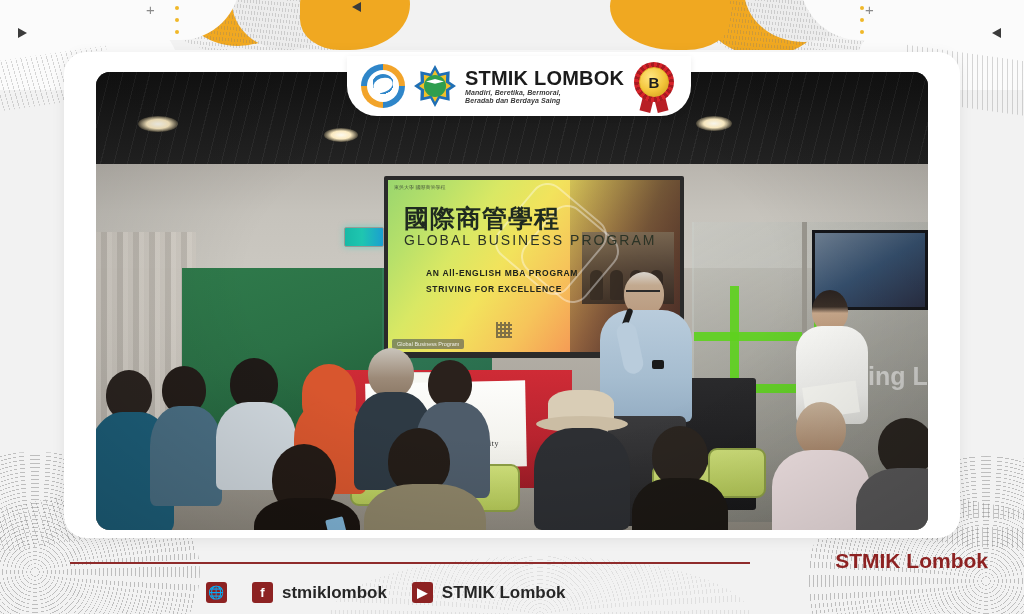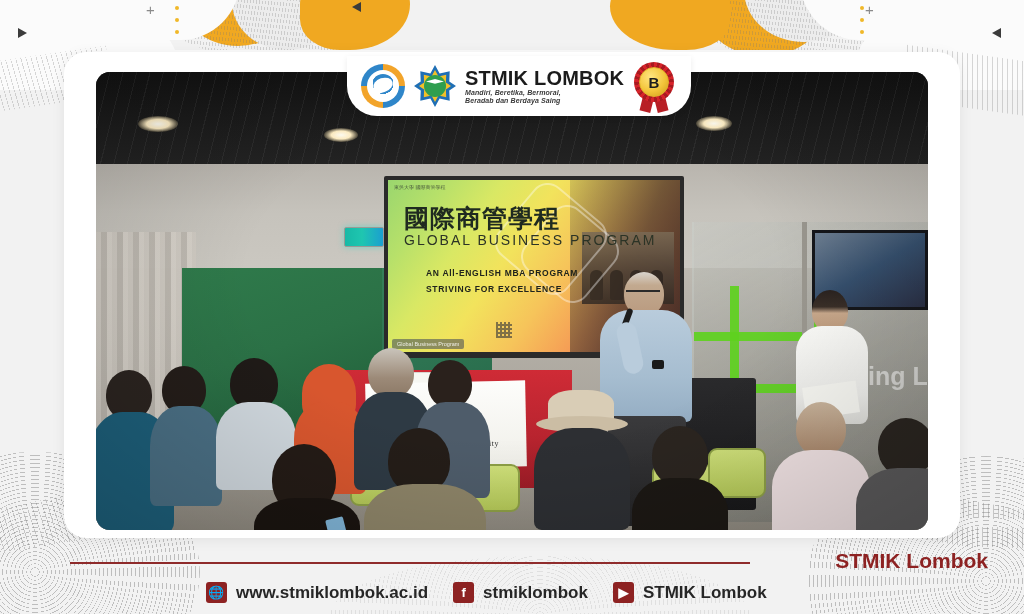--- a/index.html
+++ b/index.html
@@ -563,21 +563,20 @@
     </div>
   </div>
 
   <div id="footer">
     <div class="footrule"></div>
     <div class="foot-brand">STMIK Lombok</div>
 
     <div class="contactrow">
 
       <div class="ic">🌐</div>
-      <div class="ctext">www.stmiklombok.ac.id</div>
       <div class="gap"></div>
 
       <div class="ic">f</div>
       <div class="ctext">stmiklombok</div>
       <div class="gap"></div>
 
       <div class="ic">▶</div>
       <div class="ctext">STMIK Lombok</div>
     </div>
   </div>

